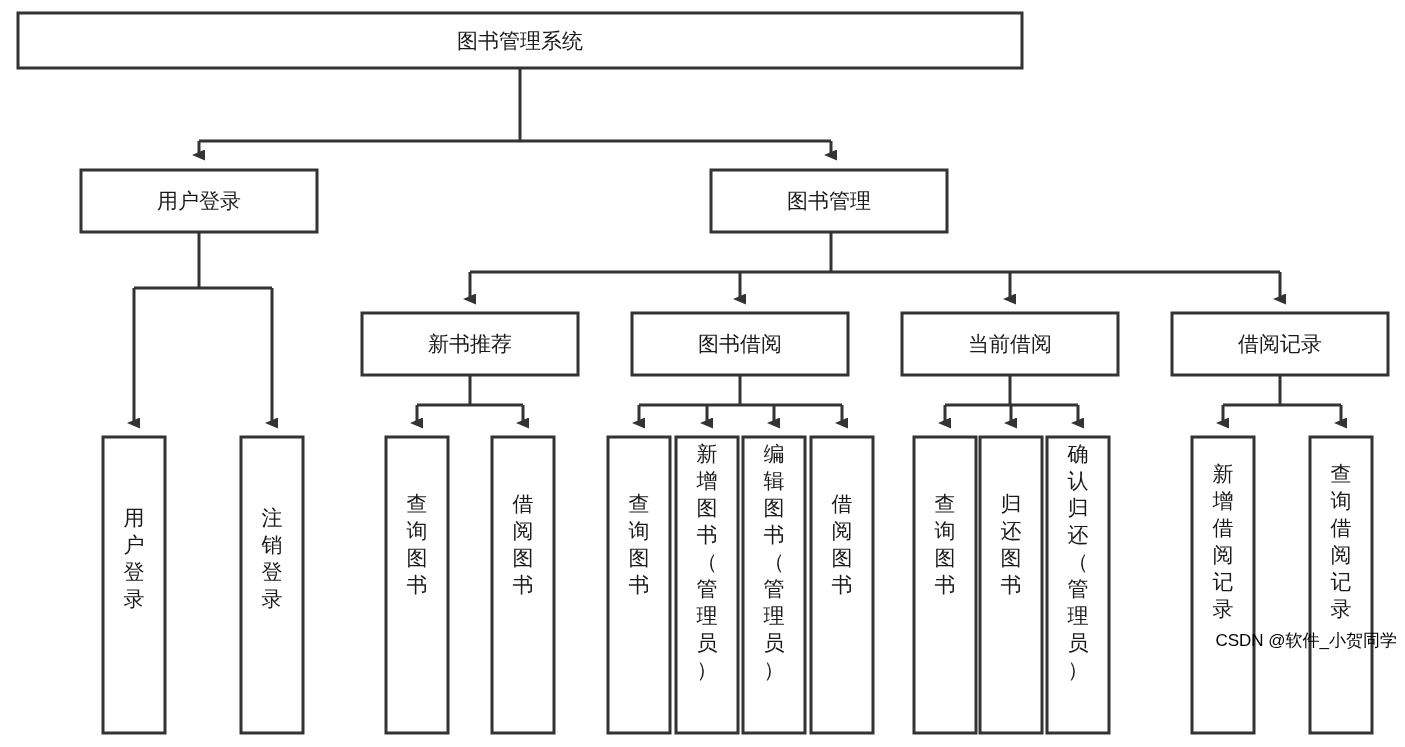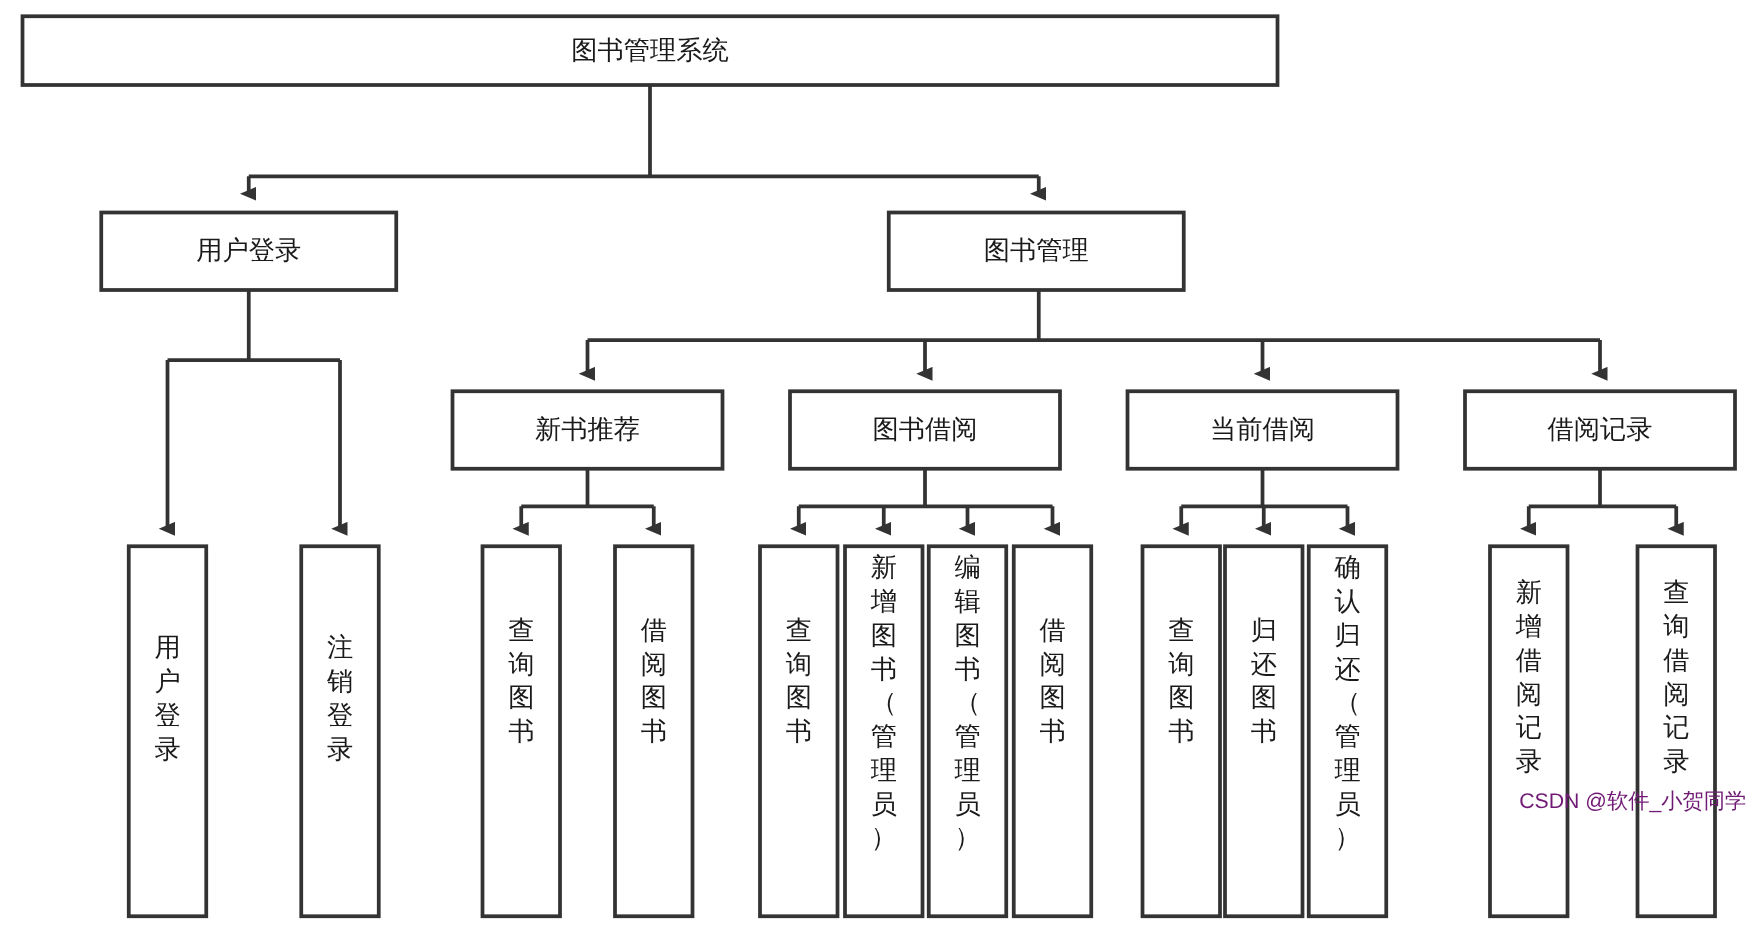--- a/index.html
+++ b/index.html
@@ -52,21 +52,21 @@
   .arrow-head {
     fill: #333333;
     stroke: none;
   }
   .watermark {
     position: absolute;
     right: 8px;
     bottom: 6px;
     font-family: "Liberation Sans", "DejaVu Sans", sans-serif;
     font-size: 17px;
-    color: #701a75;
+    color: #000000;
     white-space: nowrap;
     pointer-events: none;
   }
 </style>
 </head>
 <body>
 
 <div id="diagram-root">
   <svg class="flow" viewBox="0 0 1405 747" xmlns="http://www.w3.org/2000/svg">
 

